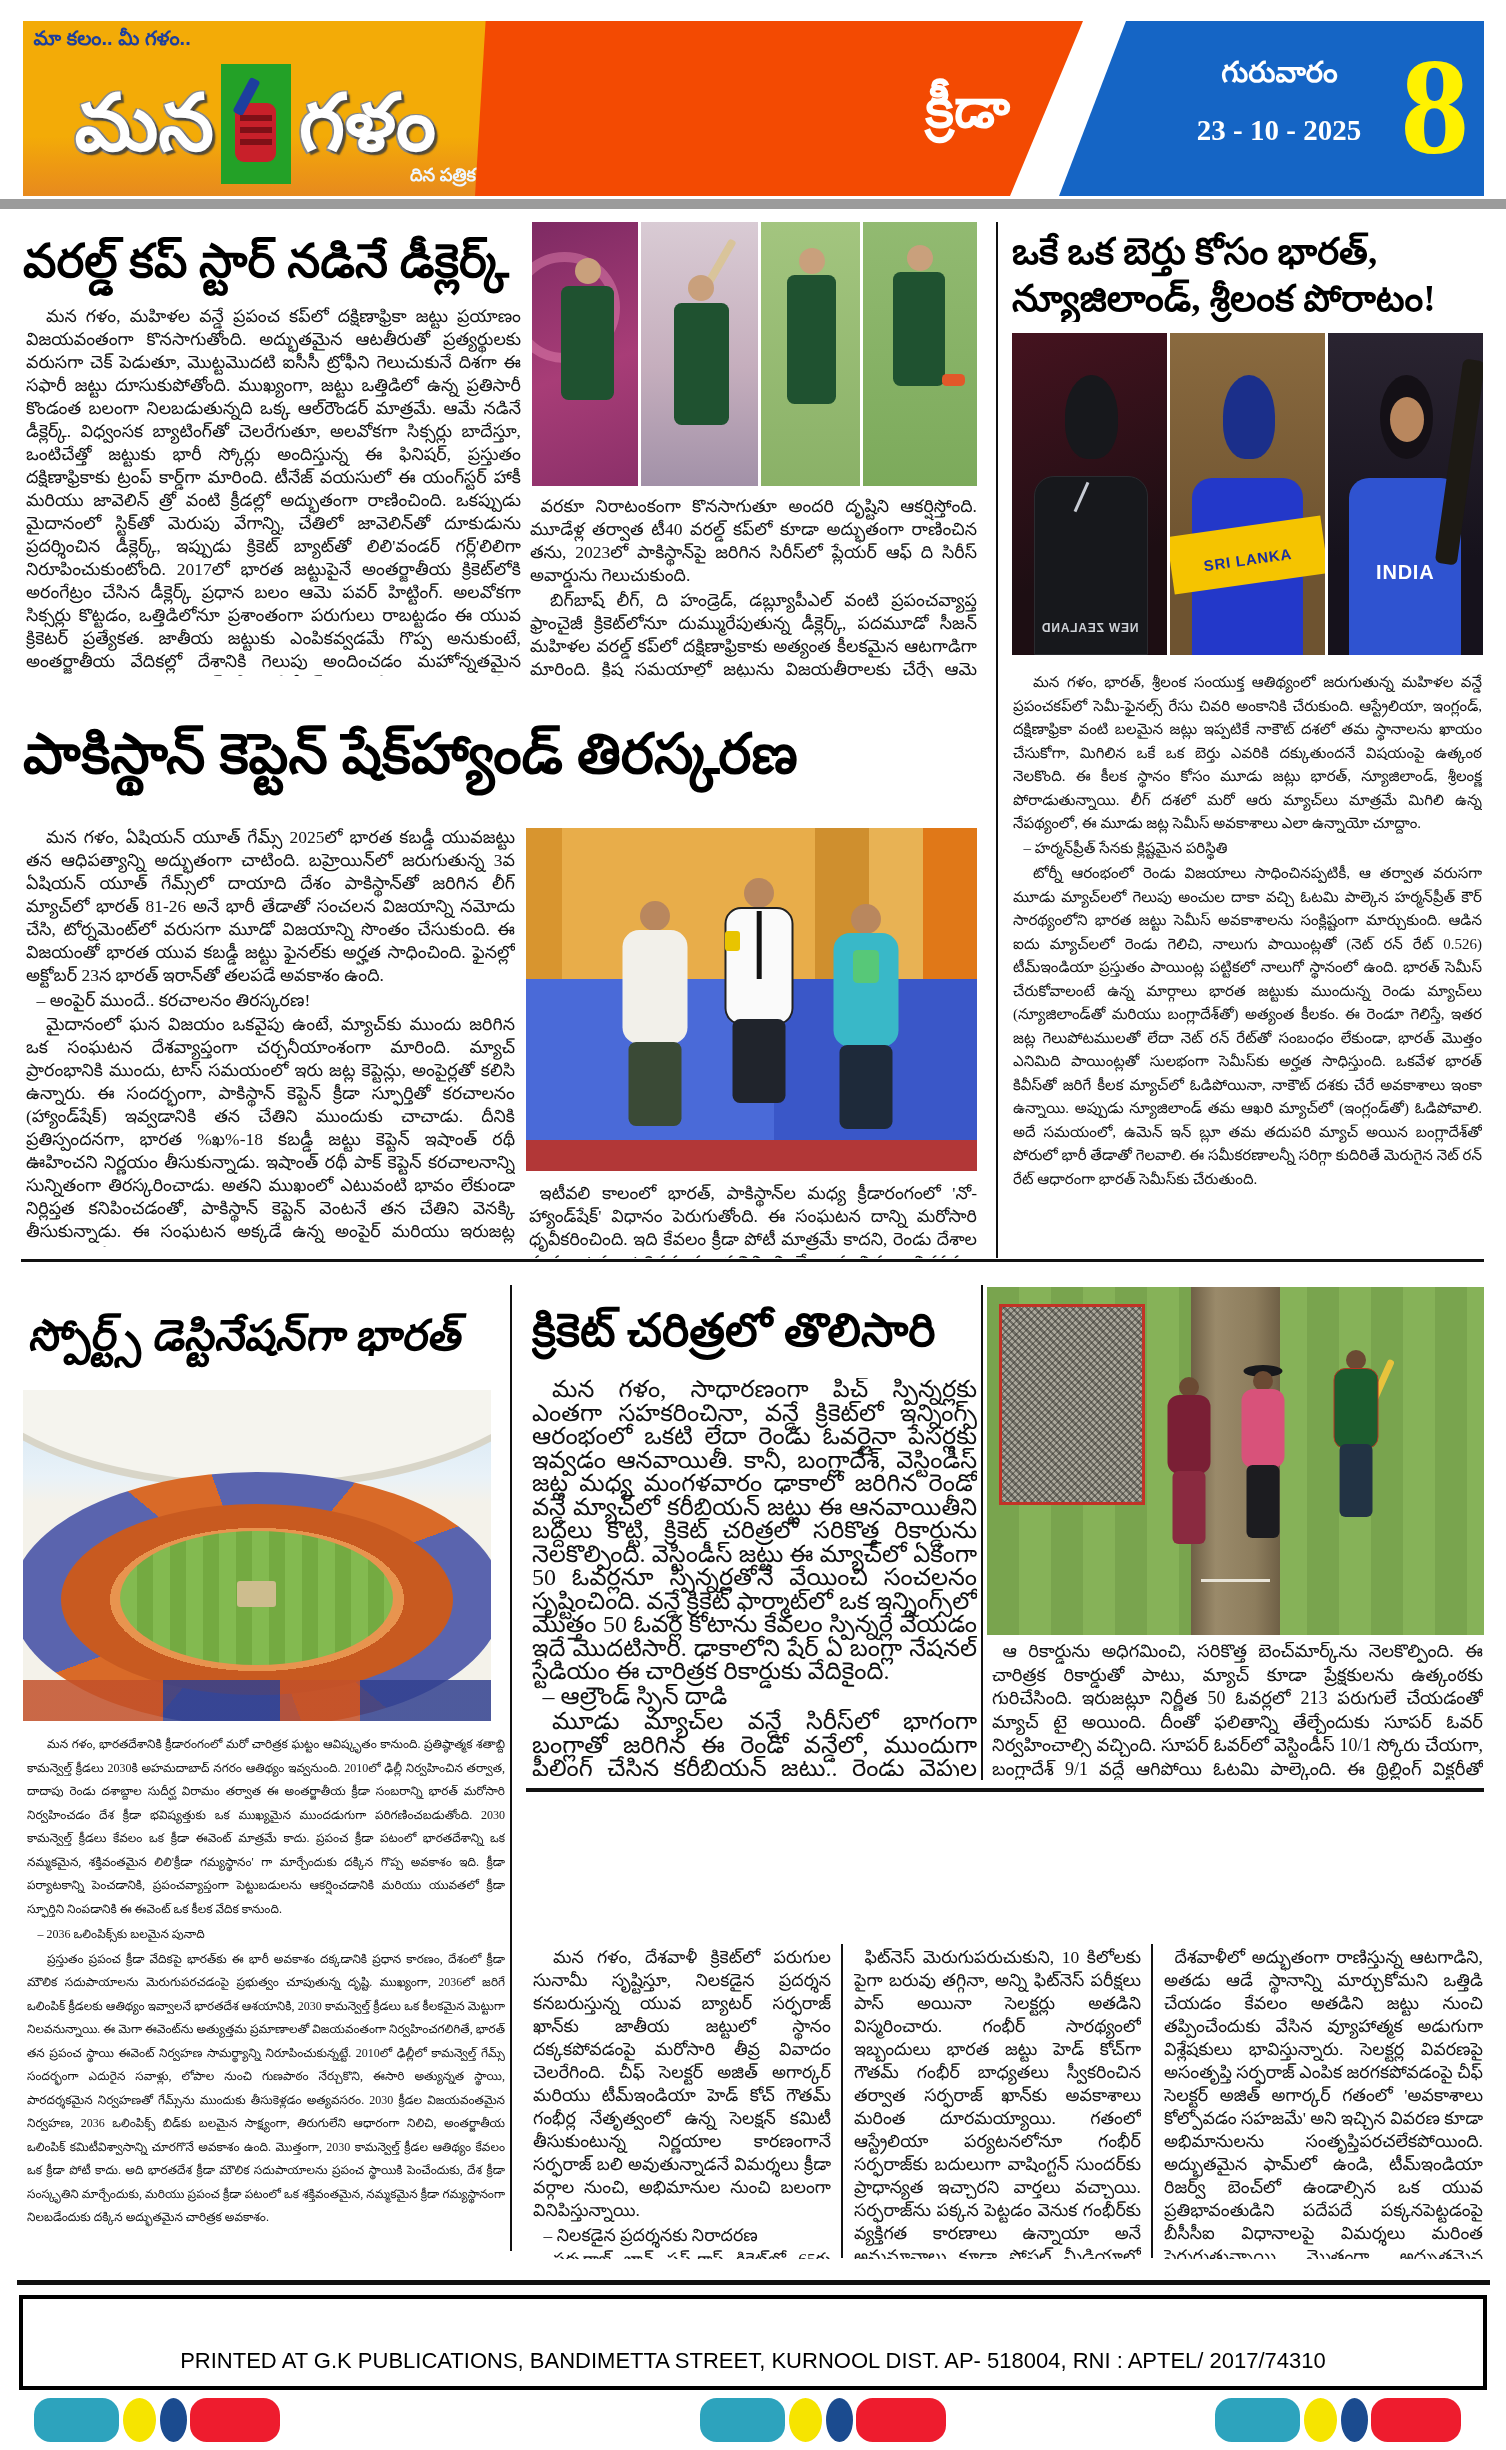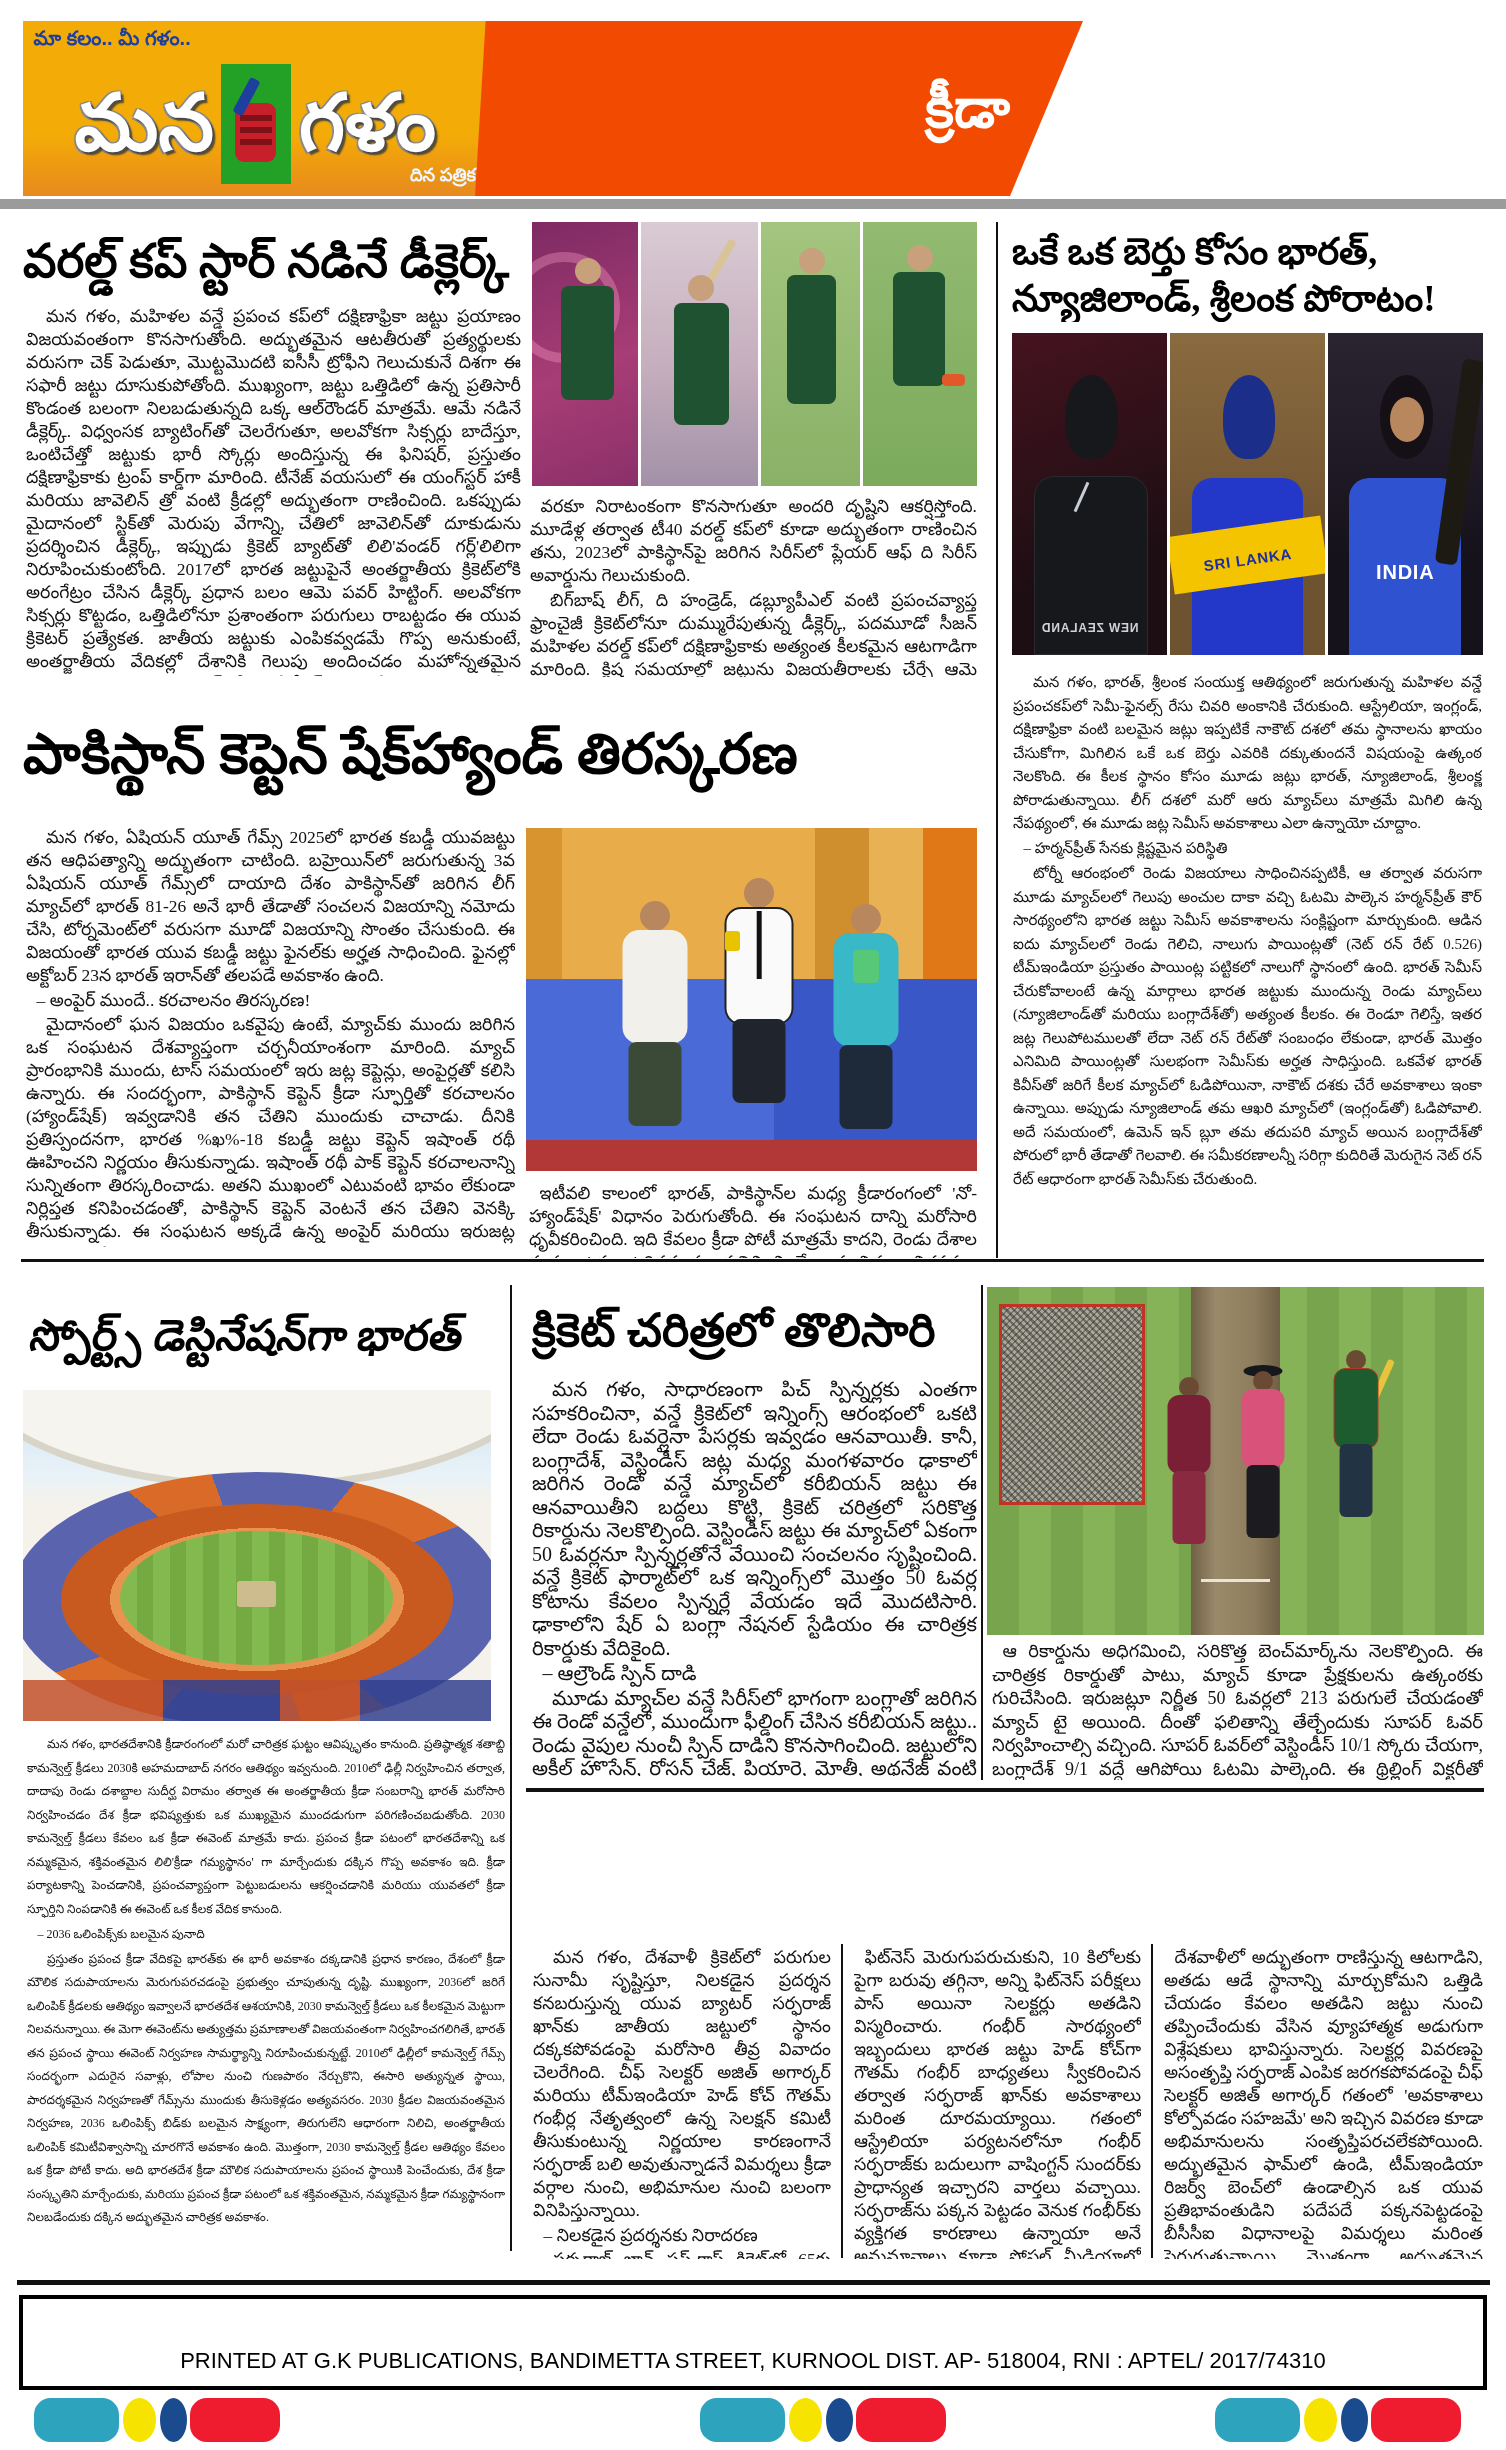--- a/index.html
+++ b/index.html
@@ -52,21 +52,21 @@
   
   .bt{font-size:17.5px;line-height:23px;text-align:justify;color:#111;overflow:hidden;}
   .bt p{margin:0 0 1.5px 0;text-indent:20px;}
   .bt p.nohang{text-indent:10.6px;}
   #b-declerk-1{left:26px;top:305px;width:495px;height:371px;}
   #b-declerk-2{left:530px;top:495px;width:447px;height:182px;}
   #b-berth{left:1013px;top:671px;width:469px;height:586px;font-size:15px;line-height:23.5px;}
   #b-pak-1{left:26px;top:826px;width:489px;height:421px;}
   #b-pak-2{left:529px;top:1182px;width:448px;height:76px;}
   #b-dest{left:27px;top:1733px;width:478px;height:518px;font-size:12px;line-height:23.5px;}
-  #b-history{left:532px;top:1378px;width:445px;height:398px;font-size:20px;line-height:23.5px;}
+  #b-history{left:532px;top:1378px;width:445px;height:398px;font-size:24px;line-height:23.5px;}
   #b-history-2{left:992px;top:1640px;width:491px;height:140px;font-size:18px;line-height:23.5px;}
   #b-ag-1{left:533px;top:1946px;width:298px;height:313px;}
   #b-ag-2{left:854px;top:1946px;width:287px;height:313px;}
   #b-ag-3{left:1164px;top:1946px;width:319px;height:313px;}
   
   .photo{overflow:hidden;}
   #ph-collage{left:532px;top:222px;width:445px;height:264px;display:flex;gap:3px;background:#fff;}
   .cpanel{position:relative;height:100%;overflow:hidden;}
   #cp1{width:106px;background:linear-gradient(160deg,#7e2a63,#a83d77 55%,#8b3069);}
   #cp1:before{content:"";position:absolute;left:-23px;top:30px;width:91px;height:91px;border:10.6px solid rgba(255,160,200,.35);border-radius:50%;}
@@ -149,20 +149,25 @@
       <span id="logo-green">
           <span id="fist"></span>
         </span>
       <span class="logo-word">గళం</span>
     </div>
     <div class="abs" id="din-patrika">దిన పత్రిక</div>
   </div>
   <div class="abs" id="mast-orange">
     <div class="abs" id="kreeda">క్రీడా</div>
   </div>
+  <div class="abs" id="mast-blue">
+    <div class="abs" id="mast-day">గురువారం</div>
+    <div class="abs" id="mast-date">23 - 10 - 2025</div>
+    <div class="abs" id="mast-page">8</div>
+  </div>
   <div class="abs" id="graybar"></div>
 
   <div class="abs rule" id="vd1"></div>
   <div class="abs rule" id="hr1"></div>
   <div class="abs rule" id="vd2"></div>
   <div class="abs rule" id="vd3"></div>
   <div class="abs rule" id="hr2"></div>
   <div class="abs rule" id="vd4"></div>
   <div class="abs rule" id="vd5"></div>
   <div class="abs rule" id="hr3"></div>

